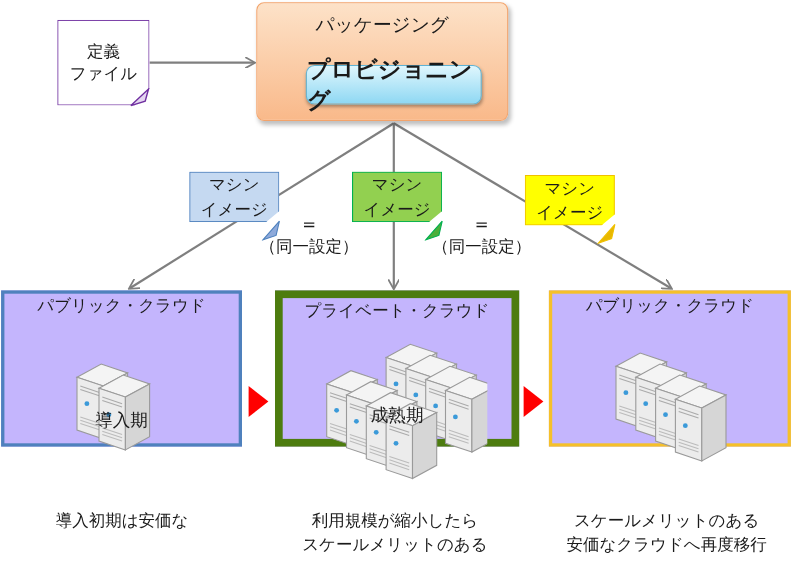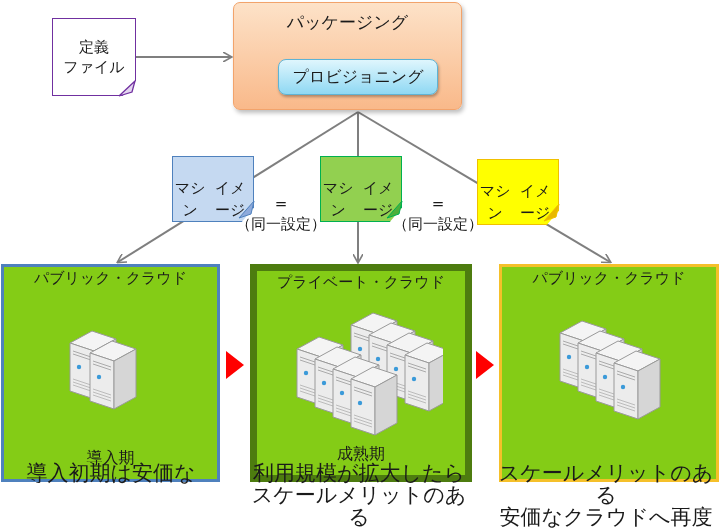--- a/index.html
+++ b/index.html
@@ -14,39 +14,39 @@
               font-size:15px; line-height:20px; text-align:center;
               clip-path:polygon(0 0,100% 0,100% 80%,84% 100%,0 100%); }
 
   .pack { left:233px; top:2px; width:229px; height:108px; border-radius:7px;
           background:linear-gradient(#fde2c8,#f9b98a); border:1px solid #f2a36b;
           box-shadow:2px 3px 4px rgba(0,0,0,0.25); box-sizing:border-box; }
   .pack-title { position:absolute; left:0; right:0; top:8px; text-align:center; font-size:17px; }
   .prov { position:absolute; left:44px; top:56px; width:160px; height:36px; border-radius:8px;
           background:linear-gradient(#dff6fd,#8fd8f3); border:1px solid #5fb3d4;
           box-shadow:1px 2px 3px rgba(0,0,0,0.3); box-sizing:border-box;
-          display:flex; align-items:center; justify-content:center; font-size:16px; }
-
-  .mi { width:82px; height:66px; box-sizing:border-box; display:flex; flex-direction:row;
-        align-items:flex-end; justify-content:center; font-size:15px; line-height:22px; text-align:center;
+          display:flex; align-items:center; justify-content:center; font-size:21px;font-weight:bold; }
+
+  .mi { width:82px; height:46px; box-sizing:border-box; display:flex; flex-direction:column;
+        align-items:center; justify-content:center; font-size:15px; line-height:22px; text-align:center;
         clip-path:polygon(0 0,100% 0,100% 78%,85% 100%,0 100%); }
   .mi-blue { left:172px; top:156px; background:#c5d9f1; border:1.5px solid #4f81bd; }
   .mi-green { left:320px; top:156px; background:#92d050; border:1.5px solid #00b050; }
   .mi-yellow { left:477px; top:159px; background:#ffff00; border:1.5px solid #f0c000; }
 
   .eq { text-align:center; font-size:15px; line-height:20px; width:90px; }
 
-  .stage { top:264px; height:218px; box-sizing:border-box; background:#84cc16;font-family:Liberation Serif, serif; }
+  .stage { top:264px; height:142px; box-sizing:border-box; background:#c4b5fd;font-family:Liberation Serif, serif; }
   .stage-blue { left:1px; width:219px; border:3px solid #4f81bd; }
   .stage-green { left:250px; width:222px; border:7px solid #4d7c0f; }
   .stage-yellow { left:499px; width:220px; border:3px solid #f5c02a; }
   .stage-cloud { position:absolute; top:2px; left:0; right:0; text-align:center; font-size:15px; }
   .stage-phase { position:absolute; bottom:10px; left:0; right:0; text-align:center; font-size:16px;margin-top:48px; }
 
-  .caption { text-align:center; font-size:21px; line-height:22px; top:462px; }
+  .caption { text-align:center; font-size:15px; line-height:22px; top:462px; }
 
   .tri { width:0; height:0; border-top:14px solid transparent; border-bottom:14px solid transparent;
          border-left:18px solid #ff0000; }
 </style>
 </head>
 <body>
 
 <svg class="lines" width="720" height="529">
   <defs>
     <marker id="ah" markerWidth="10" markerHeight="10" refX="8" refY="5" orient="auto" markerUnits="userSpaceOnUse">
@@ -279,19 +279,19 @@
       </svg></div>
 </div>
 
 <div class="abs tri" style="left:226px;top:351px"></div>
 <div class="abs tri" style="left:476px;top:351px"></div>
 
 <div class="abs caption" style="left:0;width:222px">
   <div>導入初期は安価な</div>
 </div>
 <div class="abs caption" style="left:246px;width:226px">
-  <div>利用規模が拡大したら</div>
+  <div>利用規模が縮小したら</div>
   <div>スケールメリットのある</div>
 </div>
 <div class="abs caption" style="left:492px;width:228px">
   <div>スケールメリットのある</div>
   <div>安価なクラウドへ再度移行</div>
 </div>
 
 </body></html>

